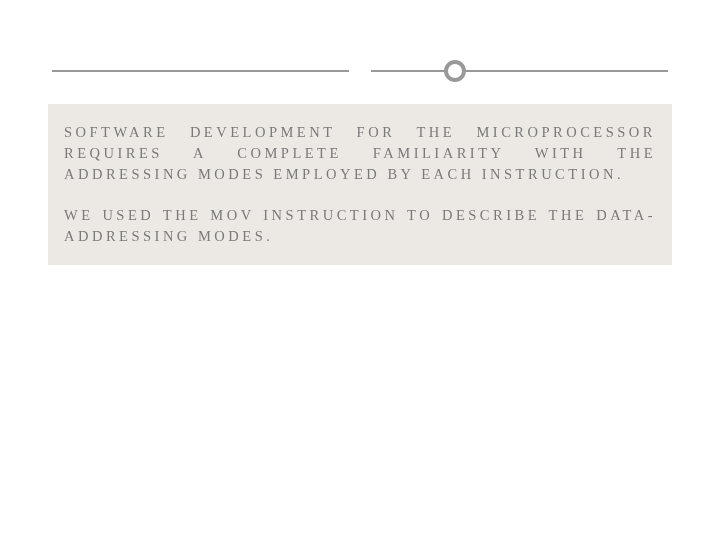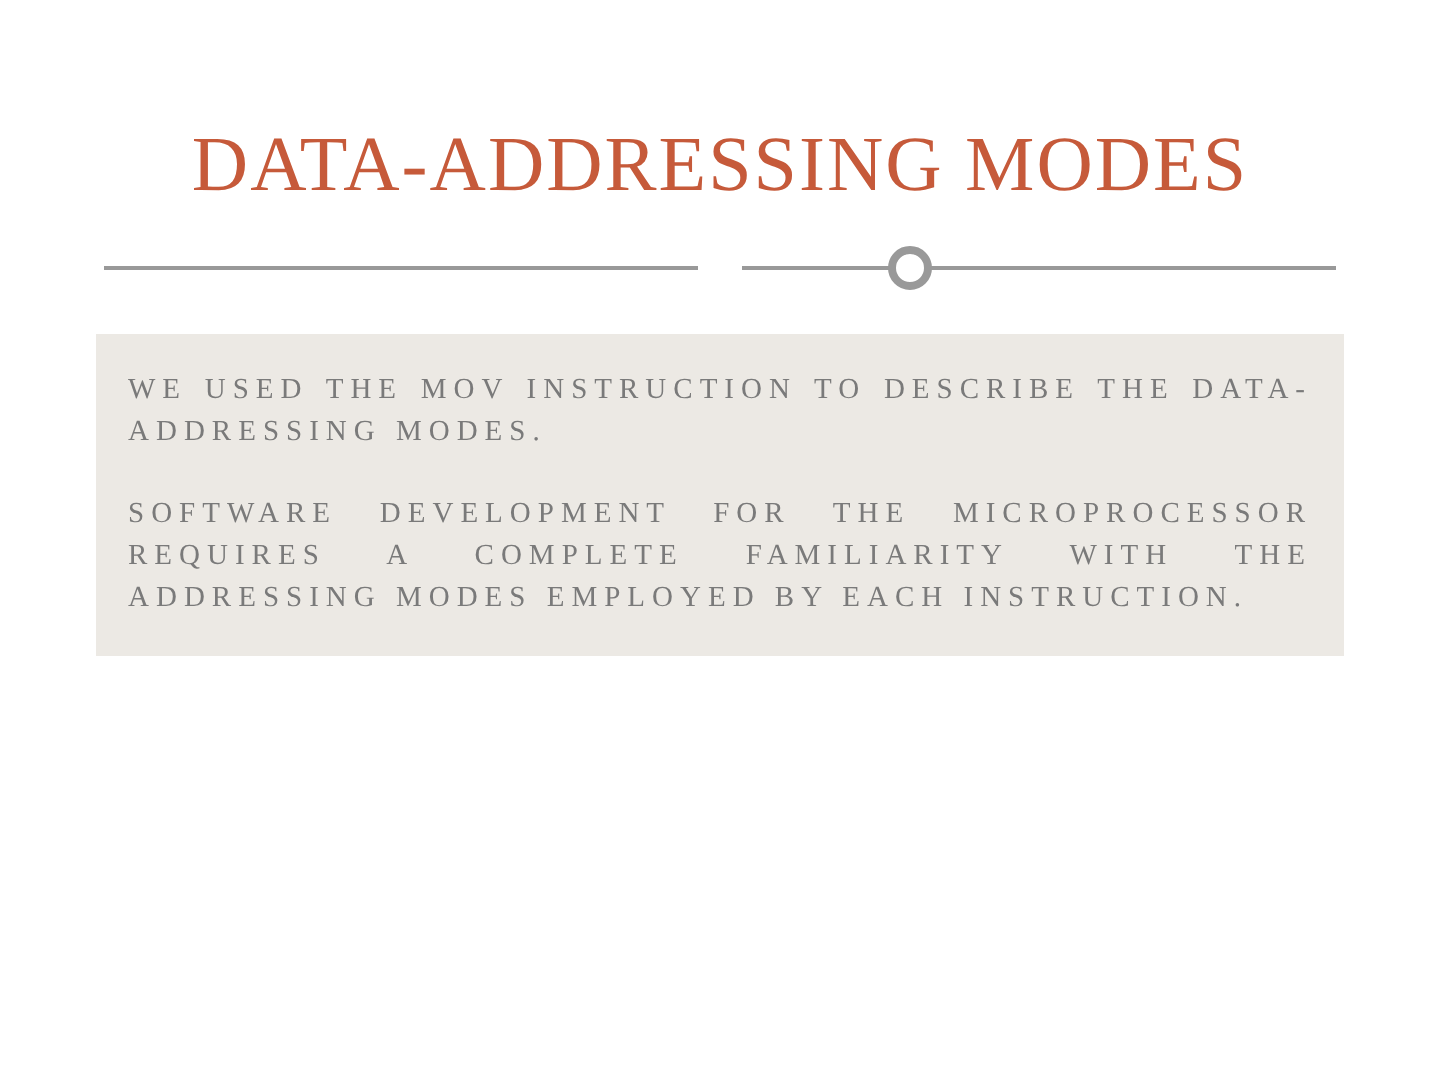--- a/index.html
+++ b/index.html
@@ -64,26 +64,25 @@
     text-align-last: left;
     margin-bottom: 20px;
   }
   .para:last-child { margin-bottom: 0; }
 </style>
 </head>
 <body>
 
 <div class="slide">
 
-  <h1 class="title">DATA-ADDRESSING MODES</h1>
 
   <div class="divider-wrap">
     <div class="divider-line left"></div>
     <div class="divider-circle"></div>
     <div class="divider-line right"></div>
   </div>
 
   <div class="body-band">
+    <p class="para">SOFTWARE DEVELOPMENT FOR THE MICROPROCESSOR REQUIRES A COMPLETE FAMILIARITY WITH THE ADDRESSING MODES EMPLOYED BY EACH INSTRUCTION.</p>
     <p class="para">WE USED THE MOV INSTRUCTION TO DESCRIBE THE DATA-ADDRESSING MODES.</p>
-    <p class="para">SOFTWARE DEVELOPMENT FOR THE MICROPROCESSOR REQUIRES A COMPLETE FAMILIARITY WITH THE ADDRESSING MODES EMPLOYED BY EACH INSTRUCTION.</p>
   </div>
 
 </div>
 
 </body></html>

